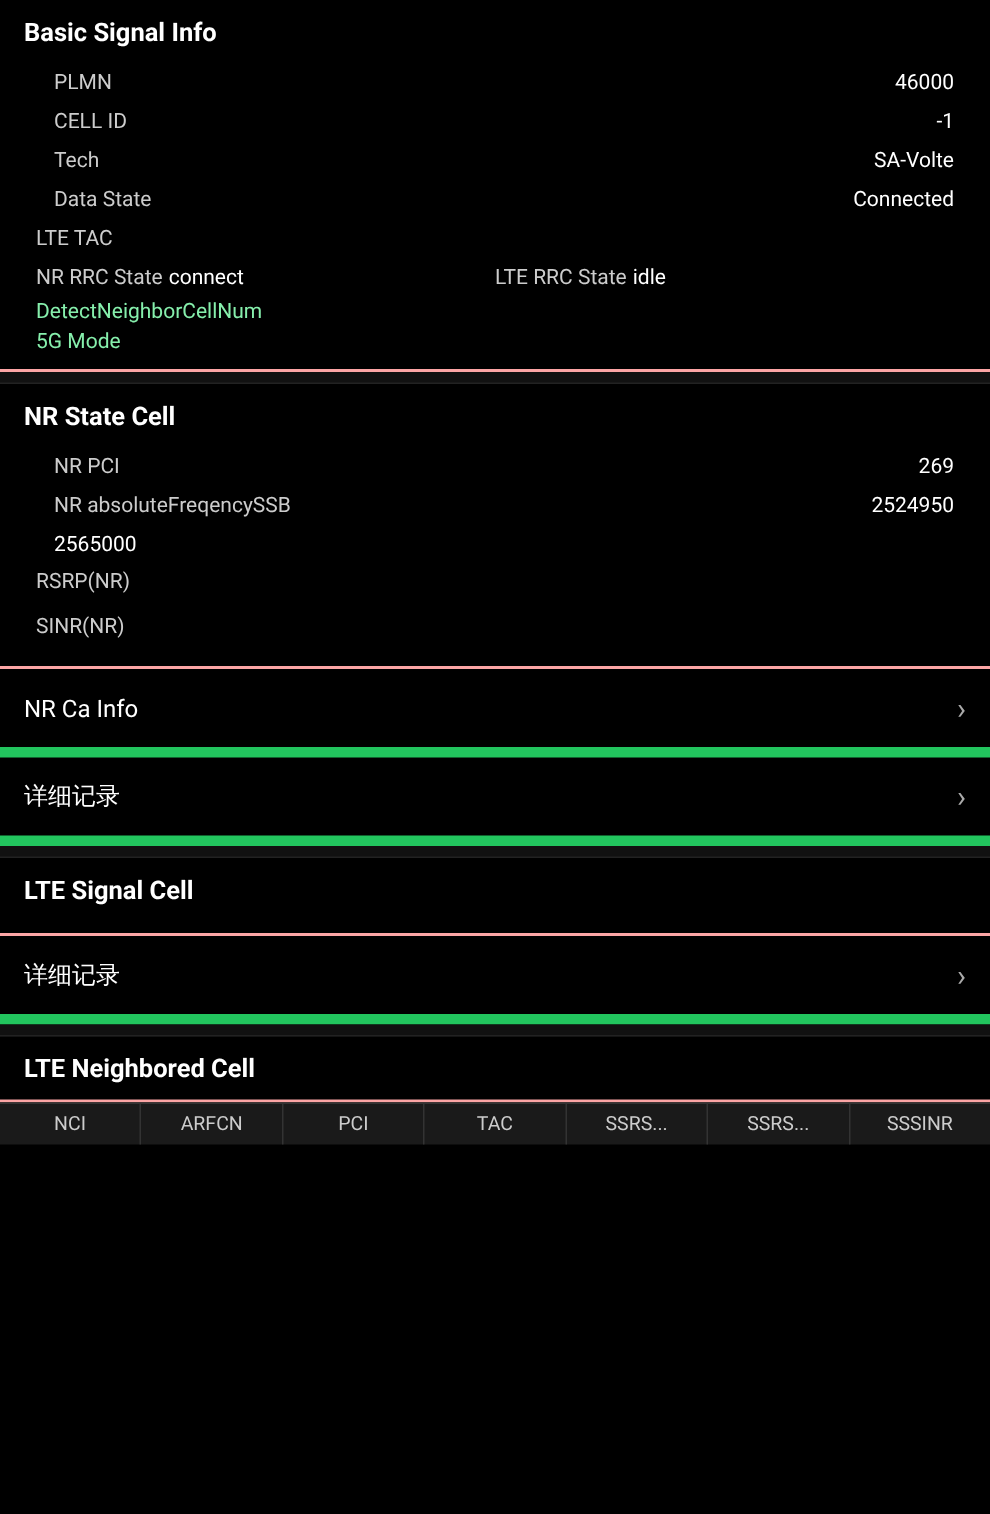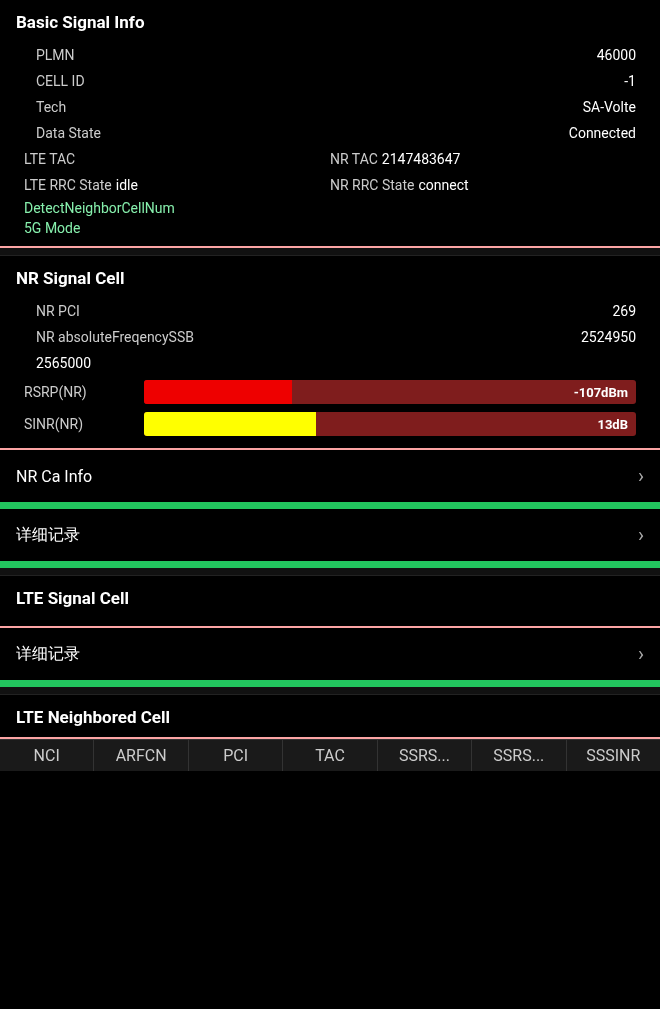--- a/index.html
+++ b/index.html
@@ -78,23 +78,24 @@
     }
 
     .double-row .col .value {
       color: #fff;
       font-size: 14px;
     }
 
     
     .signal-row {
       display: flex;
-      align-items: center;
+      align-items: flex-start;
       padding: 4px 8px;
       min-height: 30px;
+      flex-direction: column;
     }
 
     .signal-label {
       color: #ccc;
       font-size: 14px;
       width: 120px;
       flex-shrink: 0;
     }
 
     .signal-bar-container {
@@ -155,21 +156,21 @@
 
     .table-header {
       display: flex;
       background: #1a1a1a;
       border-top: 1px solid #333;
     }
 
     .table-header .th {
       flex: 1;
       padding: 6px 0;
-      font-size: 16px;
+      font-size: 13px;
       color: #ccc;
       text-align: center;
       border-right: 1px solid #333;
     }
 
     .table-header .th:last-child {
       border-right: none;
     }
 
     .standalone-label {
@@ -204,45 +205,41 @@
     <div class="row">
       <span class="row-label">Data State</span>
       <span class="row-value">Connected</span>
     </div>
 
     <div class="double-row">
       <div class="col">
         <span class="label">LTE TAC</span>
         <span class="value"></span>
       </div>
+    </div>
+
+    <div class="double-row">
       <div class="col">
-        <span class="label">NR TAC</span>
-        <span class="value">2147483647</span>
-      </div>
-    </div>
-
-    <div class="double-row">
+        <span class="label">NR RRC State</span>
+        <span class="value">connect</span>
+      </div>
       <div class="col">
         <span class="label">LTE RRC State</span>
         <span class="value">idle</span>
       </div>
-      <div class="col">
-        <span class="label">NR RRC State</span>
-        <span class="value">connect</span>
-      </div>
     </div>
 
     <div class="standalone-label">DetectNeighborCellNum</div>
     <div class="standalone-label">5G Mode</div>
   </div>
 
   <div class="section-divider"></div>
 
   <div class="section">
-    <div class="section-title">NR Signal Cell</div>
+    <div class="section-title">NR State Cell</div>
 
     <div class="row">
       <span class="row-label">NR PCI</span>
       <span class="row-value">269</span>
     </div>
 
 
     <div class="row">
       <span class="row-label">NR absoluteFreqencySSB</span>
       <span class="row-value">2524950</span>

